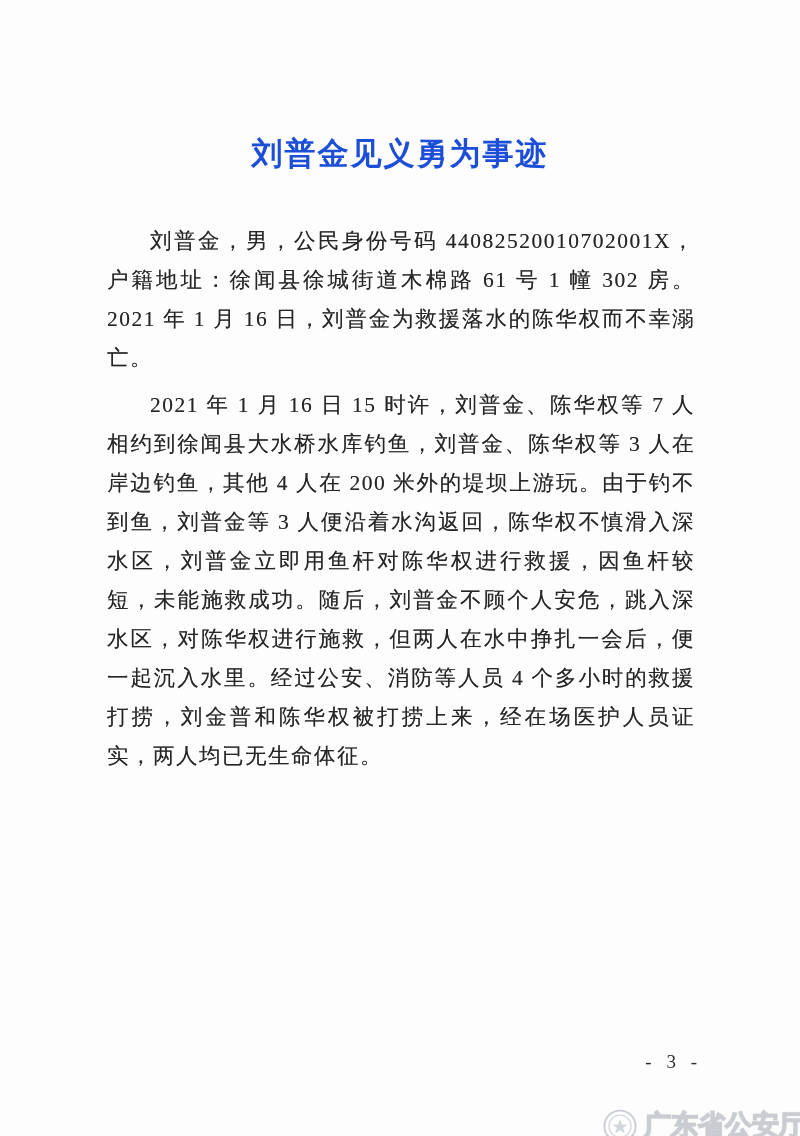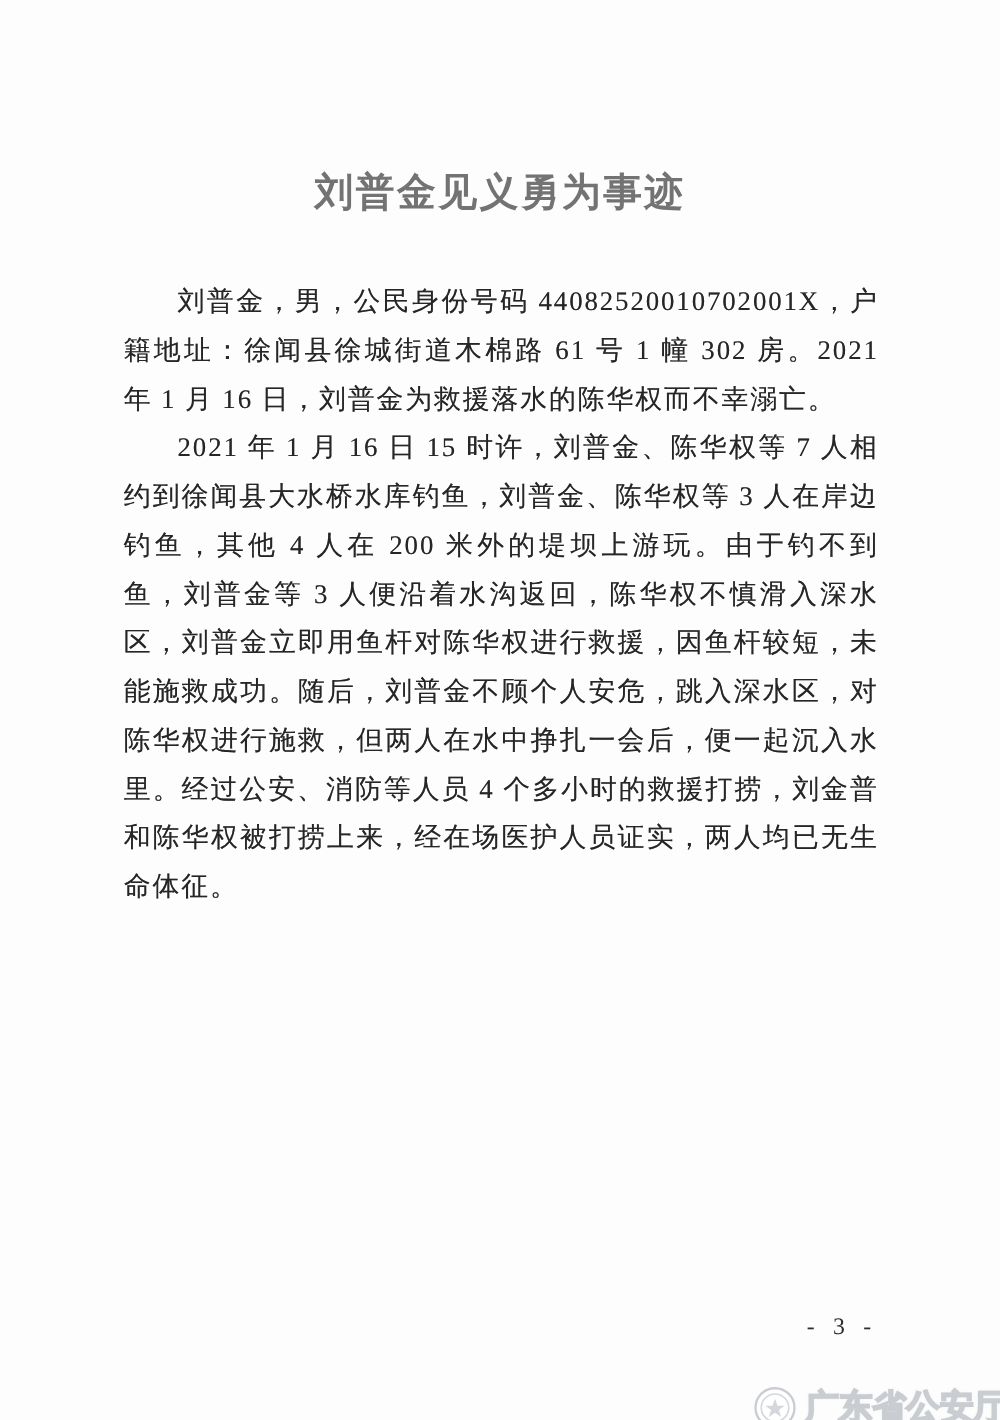--- a/index.html
+++ b/index.html
@@ -16,32 +16,32 @@
     font-family: "Liberation Serif", "DejaVu Serif", serif;
     color: #262626;
   }
   .doc-title {
     margin: 0;
     padding-top: 133px;
     text-align: center;
     font-size: 31px;
     font-weight: 700;
     letter-spacing: 2px;
-    color: #737373;
+    color: #1d4ed8;
   }
   .doc-body {
     margin: 47px 97px 0 99px;
     font-size: 21.5px;
     line-height: 39px;
     letter-spacing: 1.5px;
     text-align: justify;
     text-shadow: 0 0 0.5px rgba(45,45,45,0.55);
   }
   .doc-body p {
-    margin: 0;
+    margin: 8px;
     text-indent: 2em;
   }
   .page-number {
     position: absolute;
     top: 1051px;
     right: 98px;
     font-size: 19px;
     letter-spacing: 5px;
     color: #2e2e2e;
   }

